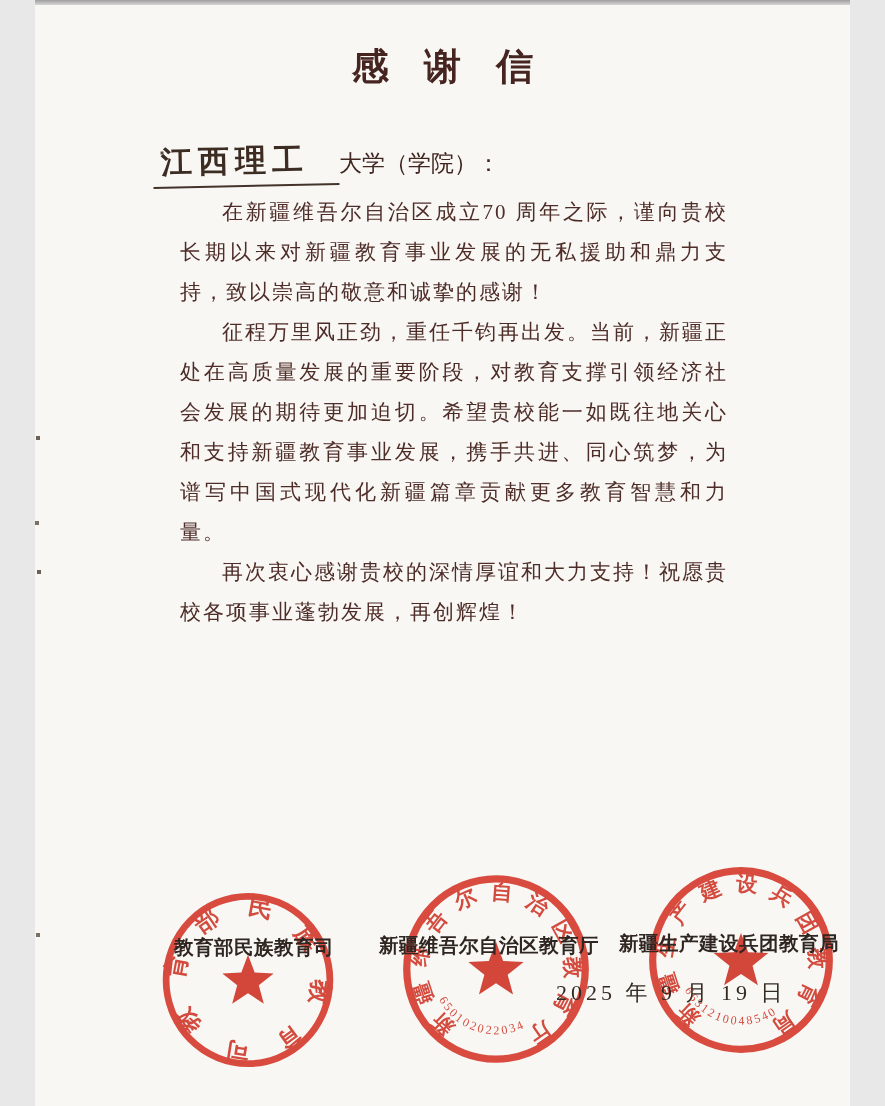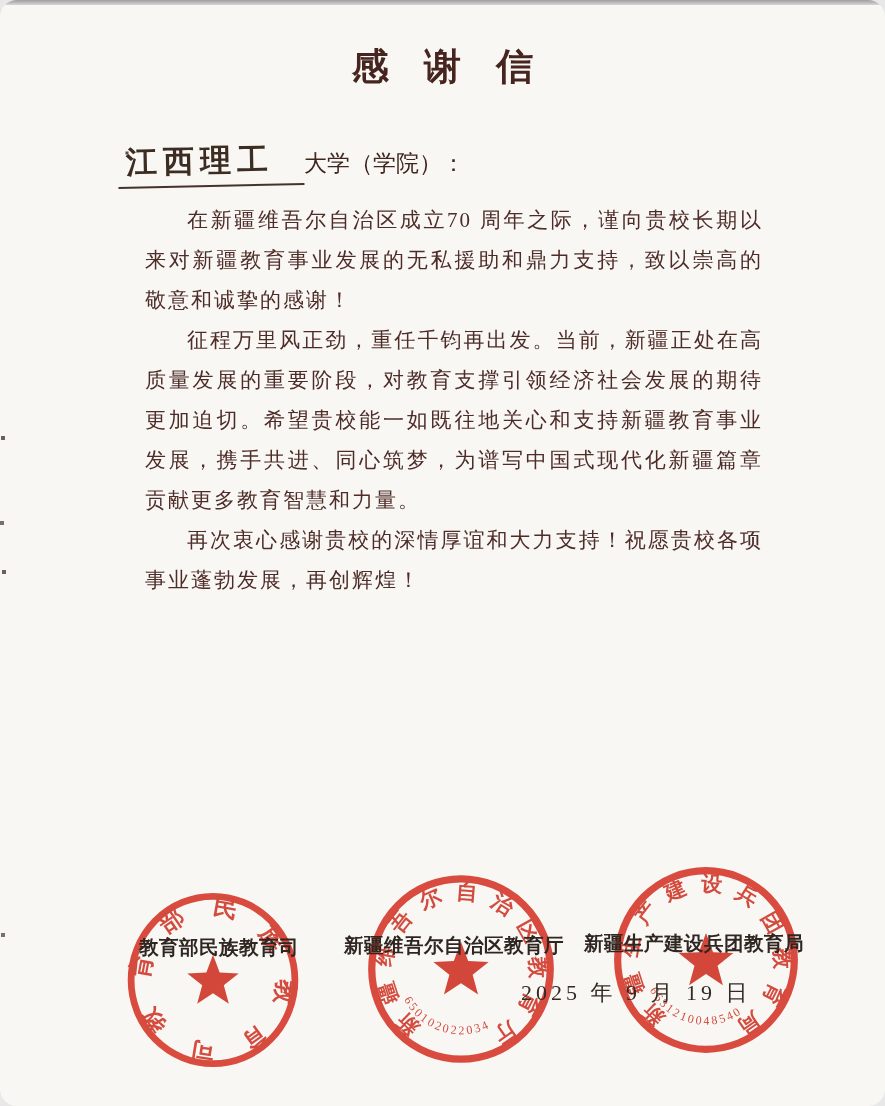--- a/index.html
+++ b/index.html
@@ -1,23 +1,22 @@
 <!DOCTYPE html>
 <html><head>
 <meta charset="utf-8">
 <style>
   html,body{margin:0;padding:0;background:#e8e8e8;}
   .page{
     position:relative;
-    width:885px;height:1106px;
+    width:815px;height:1106px;
     margin:0 auto;
     background:#f8f7f4;
     overflow:hidden;
     font-family:"Liberation Serif","DejaVu Serif",serif;
-    border-radius:17px;
   }
   .scan-top-edge{
     position:absolute;top:0;left:0;width:100%;height:5px;
     background:linear-gradient(#9f9f9f,#d6d6d6);
   }
   .scan-specks{
     position:absolute;top:0;left:0;width:2px;height:2px;background:transparent;
     box-shadow:2px 437px 0 1px #6a6258, 1px 522px 0 1px #7a7166,
                3px 571px 0 1px #6a6258, 2px 934px 0 1px #7a7166,
                126px 152px 0 0.5px #5a4f44;
@@ -40,21 +39,21 @@
     font-size:31px;font-weight:bold;
     color:#3c2c22;
     letter-spacing:6px;
     border-bottom:2.5px solid #43332a;
     padding:0 30px 1px 8px;
     transform:rotate(-1.2deg);
     vertical-align:bottom;
   }
   .salutation-suffix{}
   .letter-body{
-    margin:16px 122px 0 145px;
+    margin:8px 122px 0 145px;
     font-size:21px;line-height:40px;
     letter-spacing:2px;
     color:#4e2c27;
     text-align:justify;
     position:relative;z-index:1;font-family:Liberation Serif, serif;
   }
   .letter-body p{margin:0;text-indent:2em;}
   .seal-area{position:absolute;left:0;top:0;width:885px;height:1106px;pointer-events:none;}
   .seal{position:absolute;opacity:0.9;z-index:2;}
   .seal-1{left:118px;top:890px;width:190px;height:180px;}

